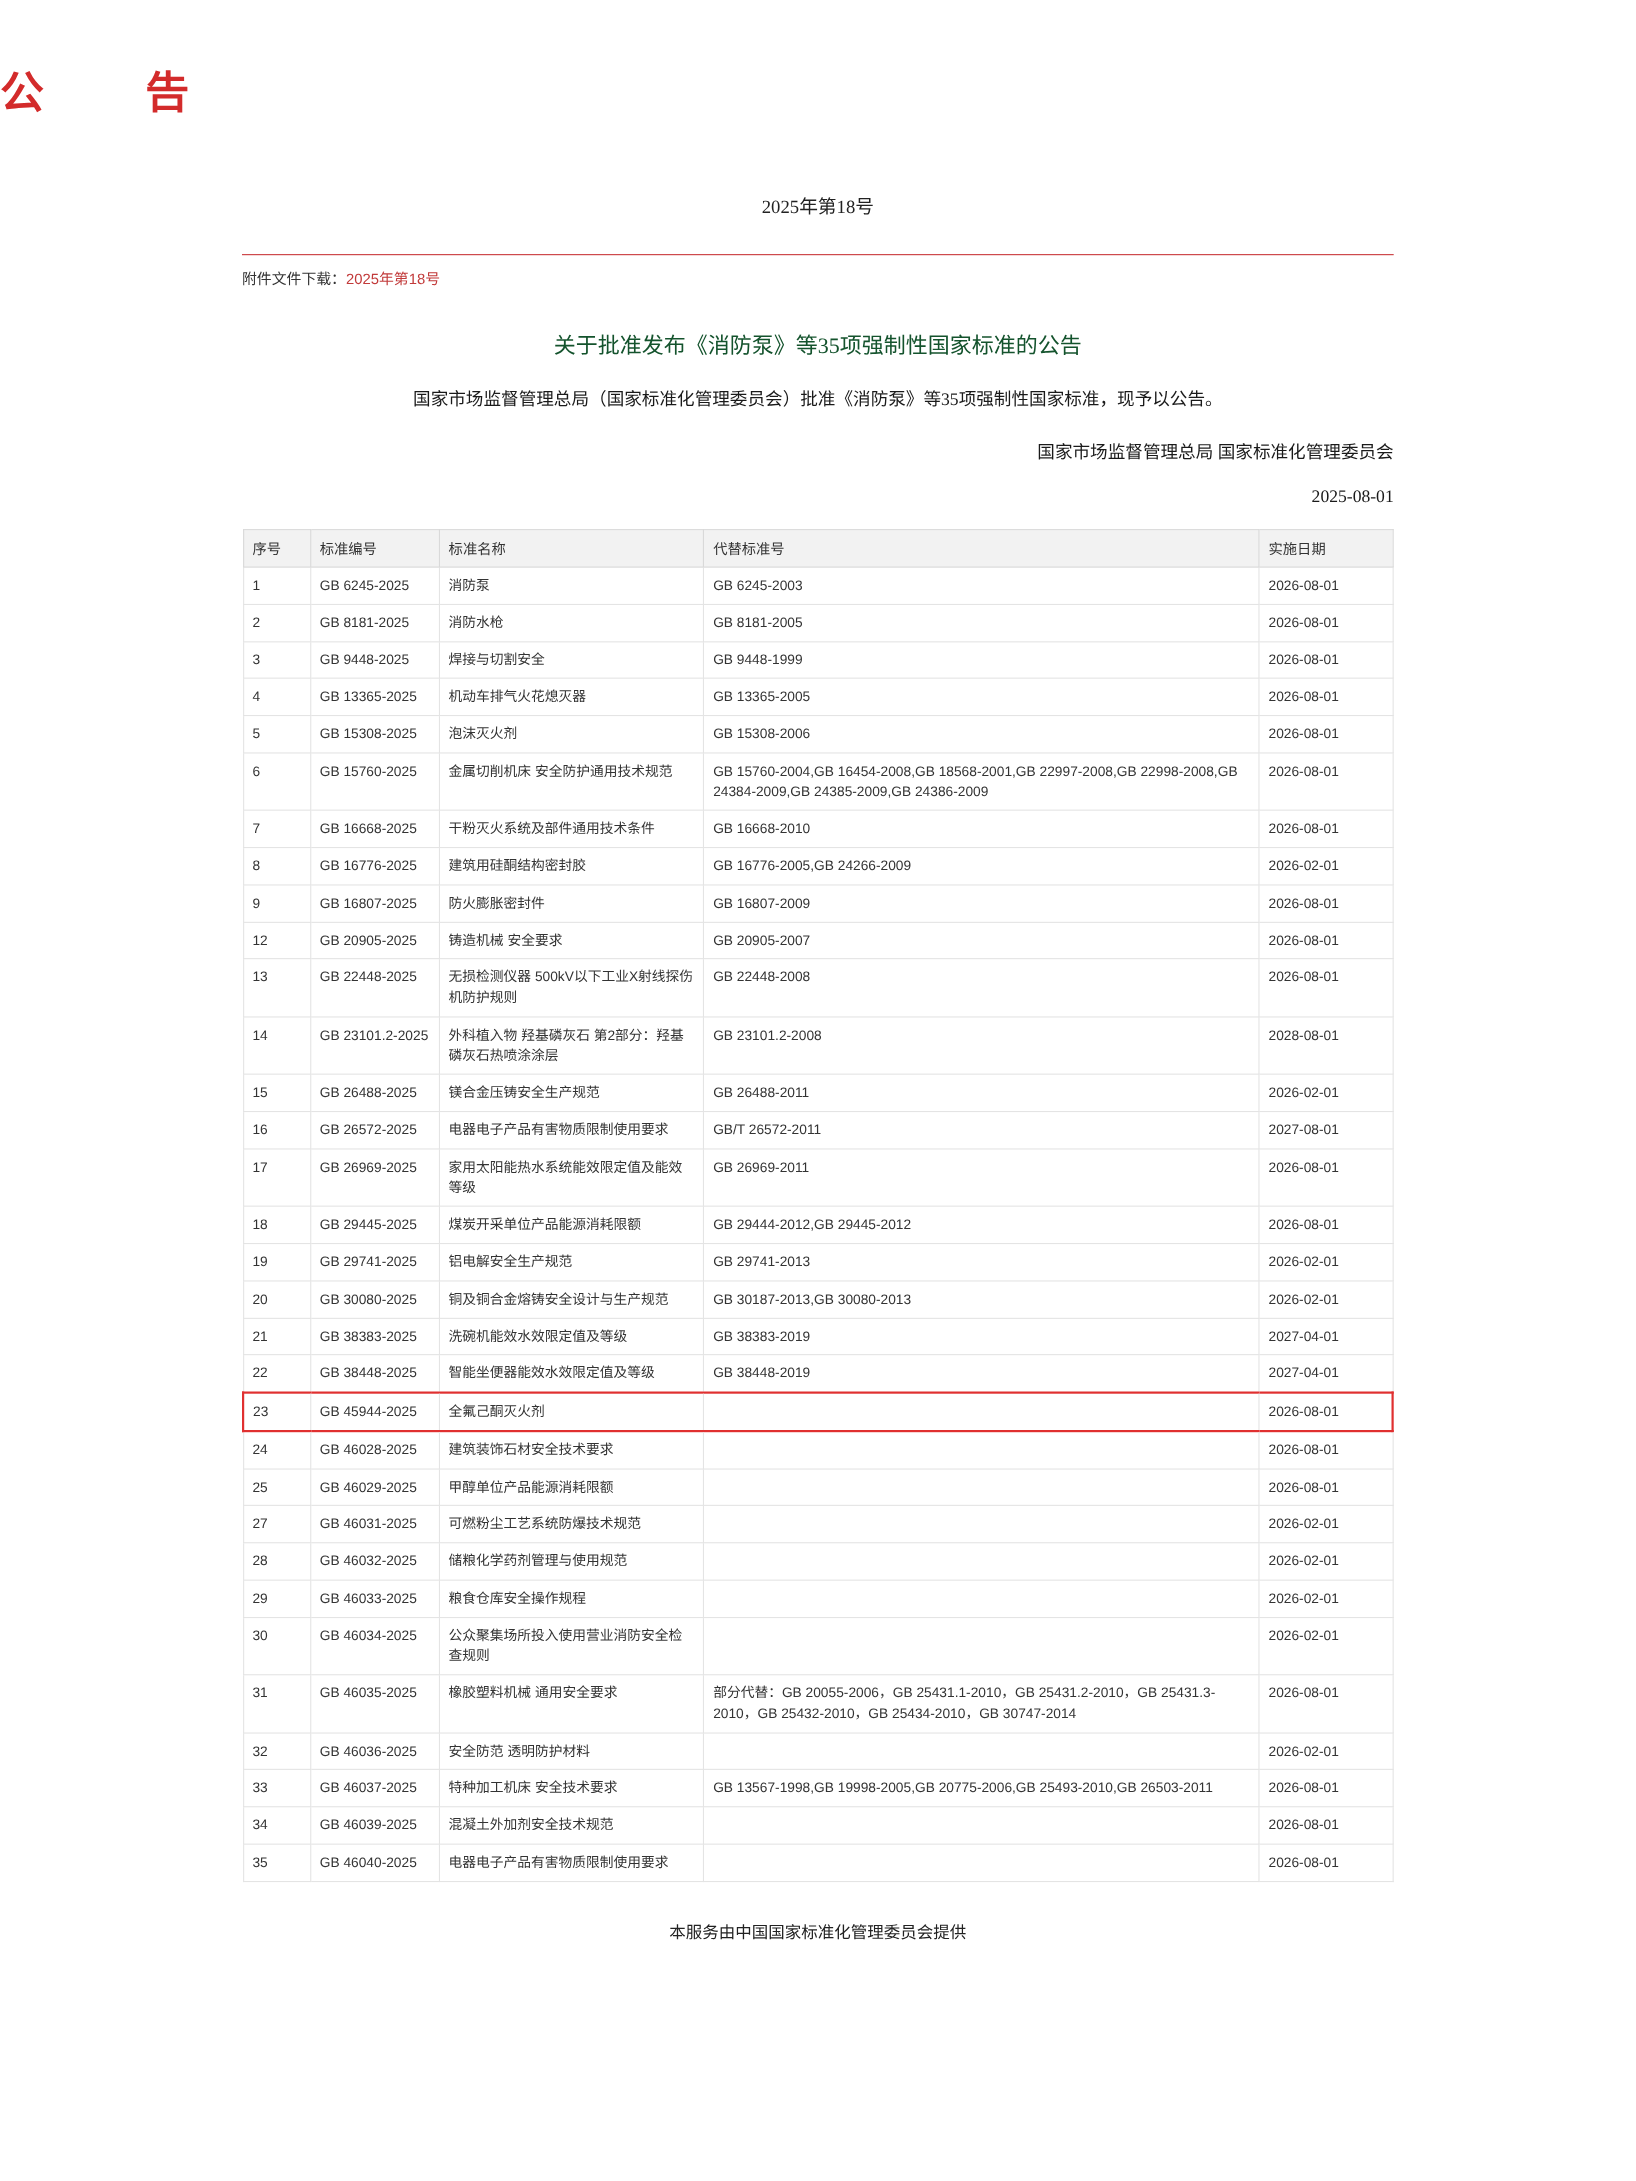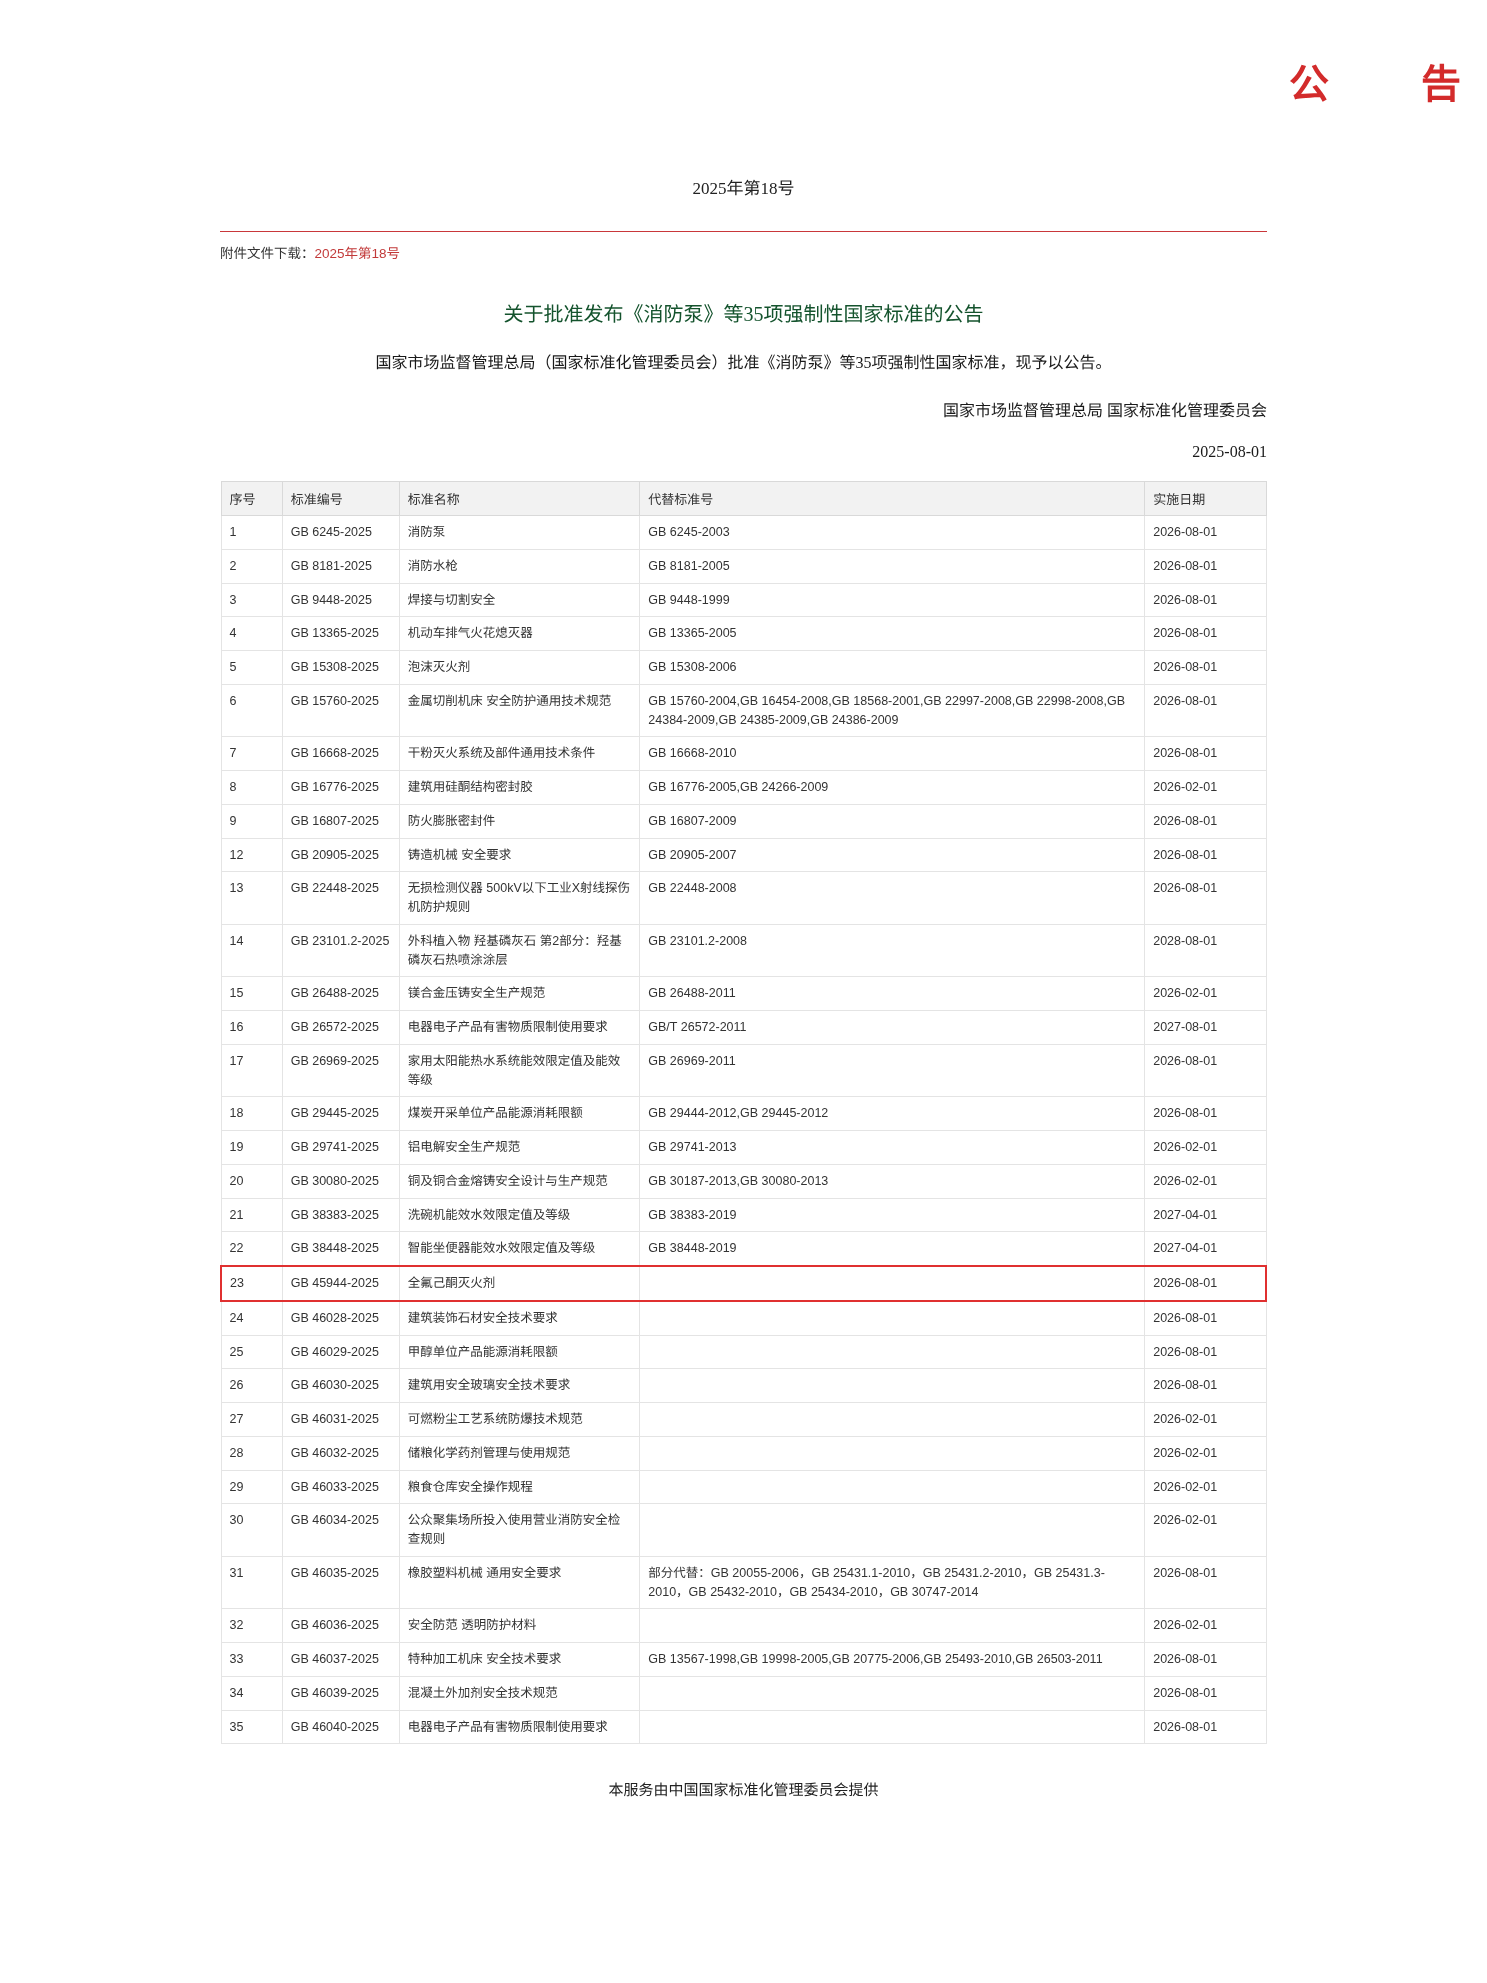--- a/index.html
+++ b/index.html
@@ -24,21 +24,21 @@
   .header-title {
     text-align: center;
     color: #d32b2b;
     font-family: "Liberation Serif", "DejaVu Serif", serif;
     font-weight: bold;
     font-size: 46px;
     letter-spacing: 2px;
     padding-top: 22px;
   }
   .header-sub {
-    text-align: right;
+    text-align: left;
     color: #d32b2b;
     font-family: "Liberation Serif", "DejaVu Serif", serif;
     font-weight: bold;
     font-size: 40px;
     letter-spacing: 26px;
     padding-top: 52px;
   }
   .issue-no {
     text-align: center;
     font-family: "Liberation Serif", "DejaVu Serif", serif;
@@ -329,27 +329,20 @@
           <td class="c-date">2026-08-01</td>
         </tr>
         <tr>
           <td class="c-seq">25</td>
           <td class="c-code">GB 46029-2025</td>
           <td class="c-name">甲醇单位产品能源消耗限额</td>
           <td class="c-replace"></td>
           <td class="c-date">2026-08-01</td>
         </tr>
         <tr>
-          <td class="c-seq">26</td>
-          <td class="c-code">GB 46030-2025</td>
-          <td class="c-name">建筑用安全玻璃安全技术要求</td>
-          <td class="c-replace"></td>
-          <td class="c-date">2026-08-01</td>
-        </tr>
-        <tr>
           <td class="c-seq">27</td>
           <td class="c-code">GB 46031-2025</td>
           <td class="c-name">可燃粉尘工艺系统防爆技术规范</td>
           <td class="c-replace"></td>
           <td class="c-date">2026-02-01</td>
         </tr>
         <tr>
           <td class="c-seq">28</td>
           <td class="c-code">GB 46032-2025</td>
           <td class="c-name">储粮化学药剂管理与使用规范</td>

